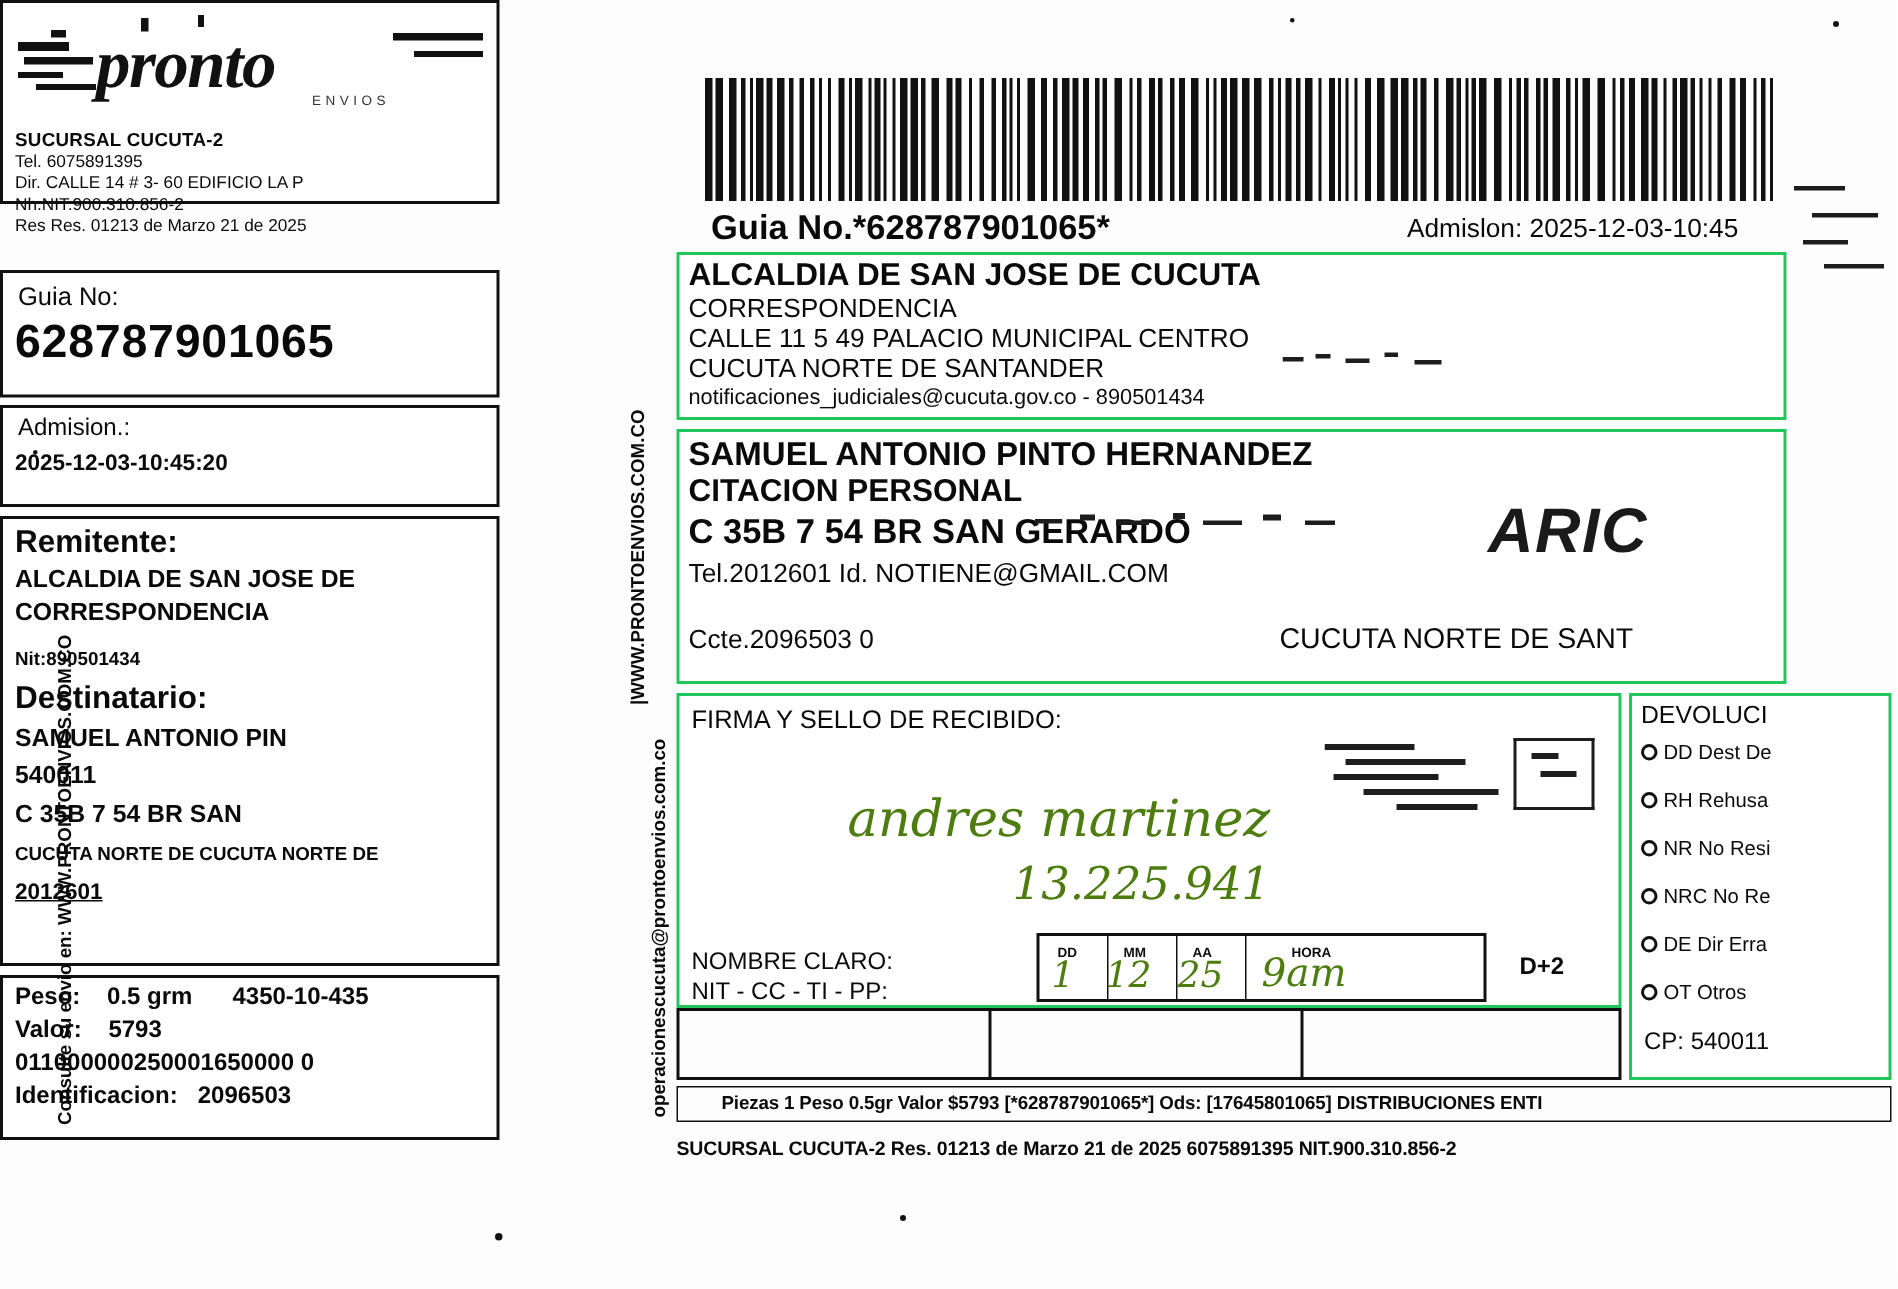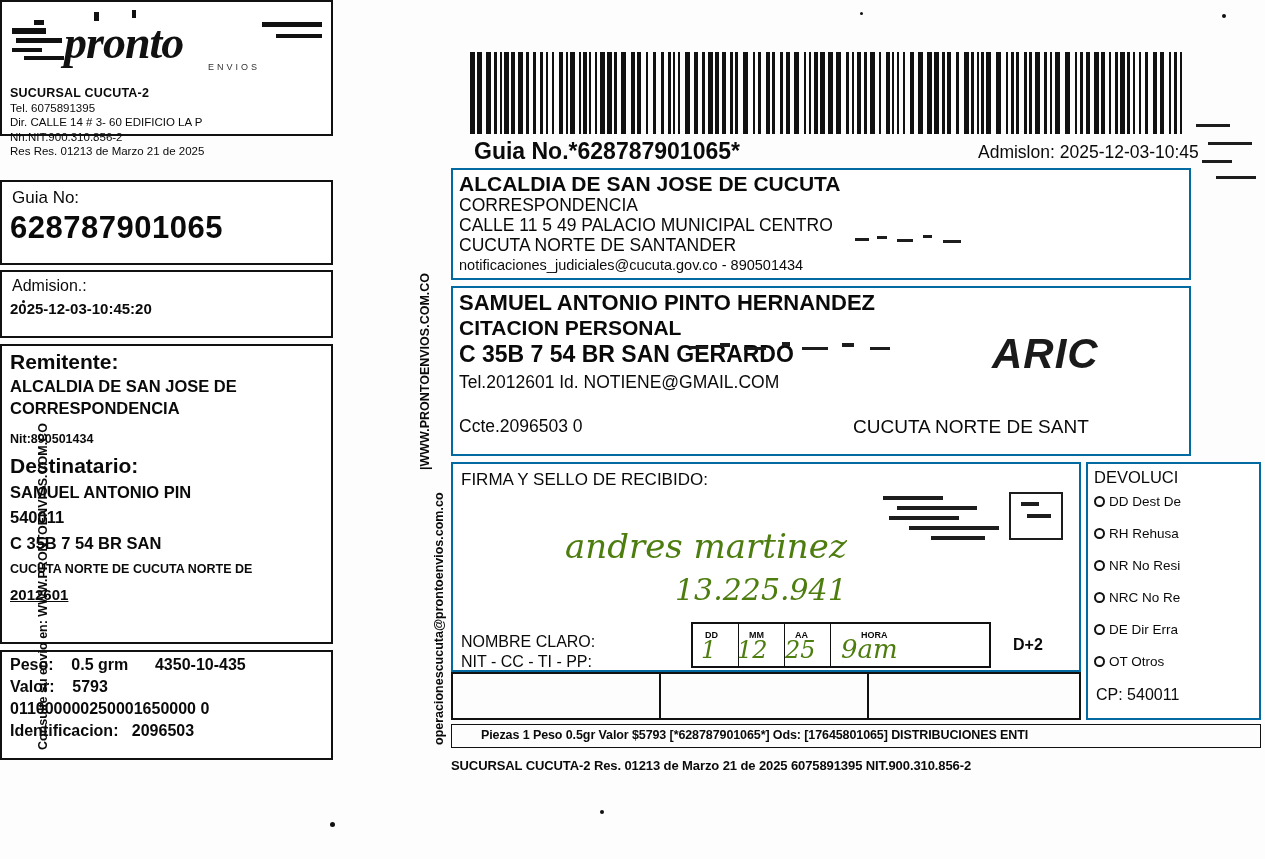--- a/index.html
+++ b/index.html
@@ -16,21 +16,21 @@
     overflow: hidden;
   }
   .page {
     position: absolute;
     inset: 0;
     background: #fdfdfd;
   }
   
   .box {
     position: absolute;
-    border: 2px solid #0369a1;
+    border: 2px solid #22c55e;
     box-sizing: border-box;
     background: #fff;
   }
   .txt { position: absolute; white-space: nowrap; }
   .bold { font-weight: bold; }
   .vert {
     position: absolute;
     transform-origin: left top;
     transform: rotate(-90deg);
     white-space: nowrap;
@@ -95,21 +95,21 @@
   #vert2 { left: 418px; top: 470px; font-size: 12.5px; }
   #vert3 { left: 432px; top: 745px; font-size: 12.5px; }
 
   
   
   #barcode-wrap { position:absolute; left: 470px; top: 52px; width: 718px; height: 82px; }
   #barcode { position:absolute; inset:0; }
   #barcode i { position:absolute; top:0; bottom:0; background:#111; }
 
   #guia-no-big { left: 474px; top: 138px; font-size: 23px; font-weight: bold; }
-  #admision-big { left: 938px; top: 142px; font-size: 17.5px; margin-left: 40px; }
+  #admision-big { left: 938px; top: 142px; font-size: 17.5px; }
 
   
   #sender-box { left: 451px; top: 168px; width: 740px; height: 112px; }
   #sender-box .l { position:absolute; white-space:nowrap;}
   .big-ln { font-size: 21px; font-weight: bold; }
   .mid-ln { font-size: 17.5px; }
   .sm-ln  { font-size: 14.5px; }
 
   
   #recip-box { left: 451px; top: 286px; width: 740px; height: 170px; }

